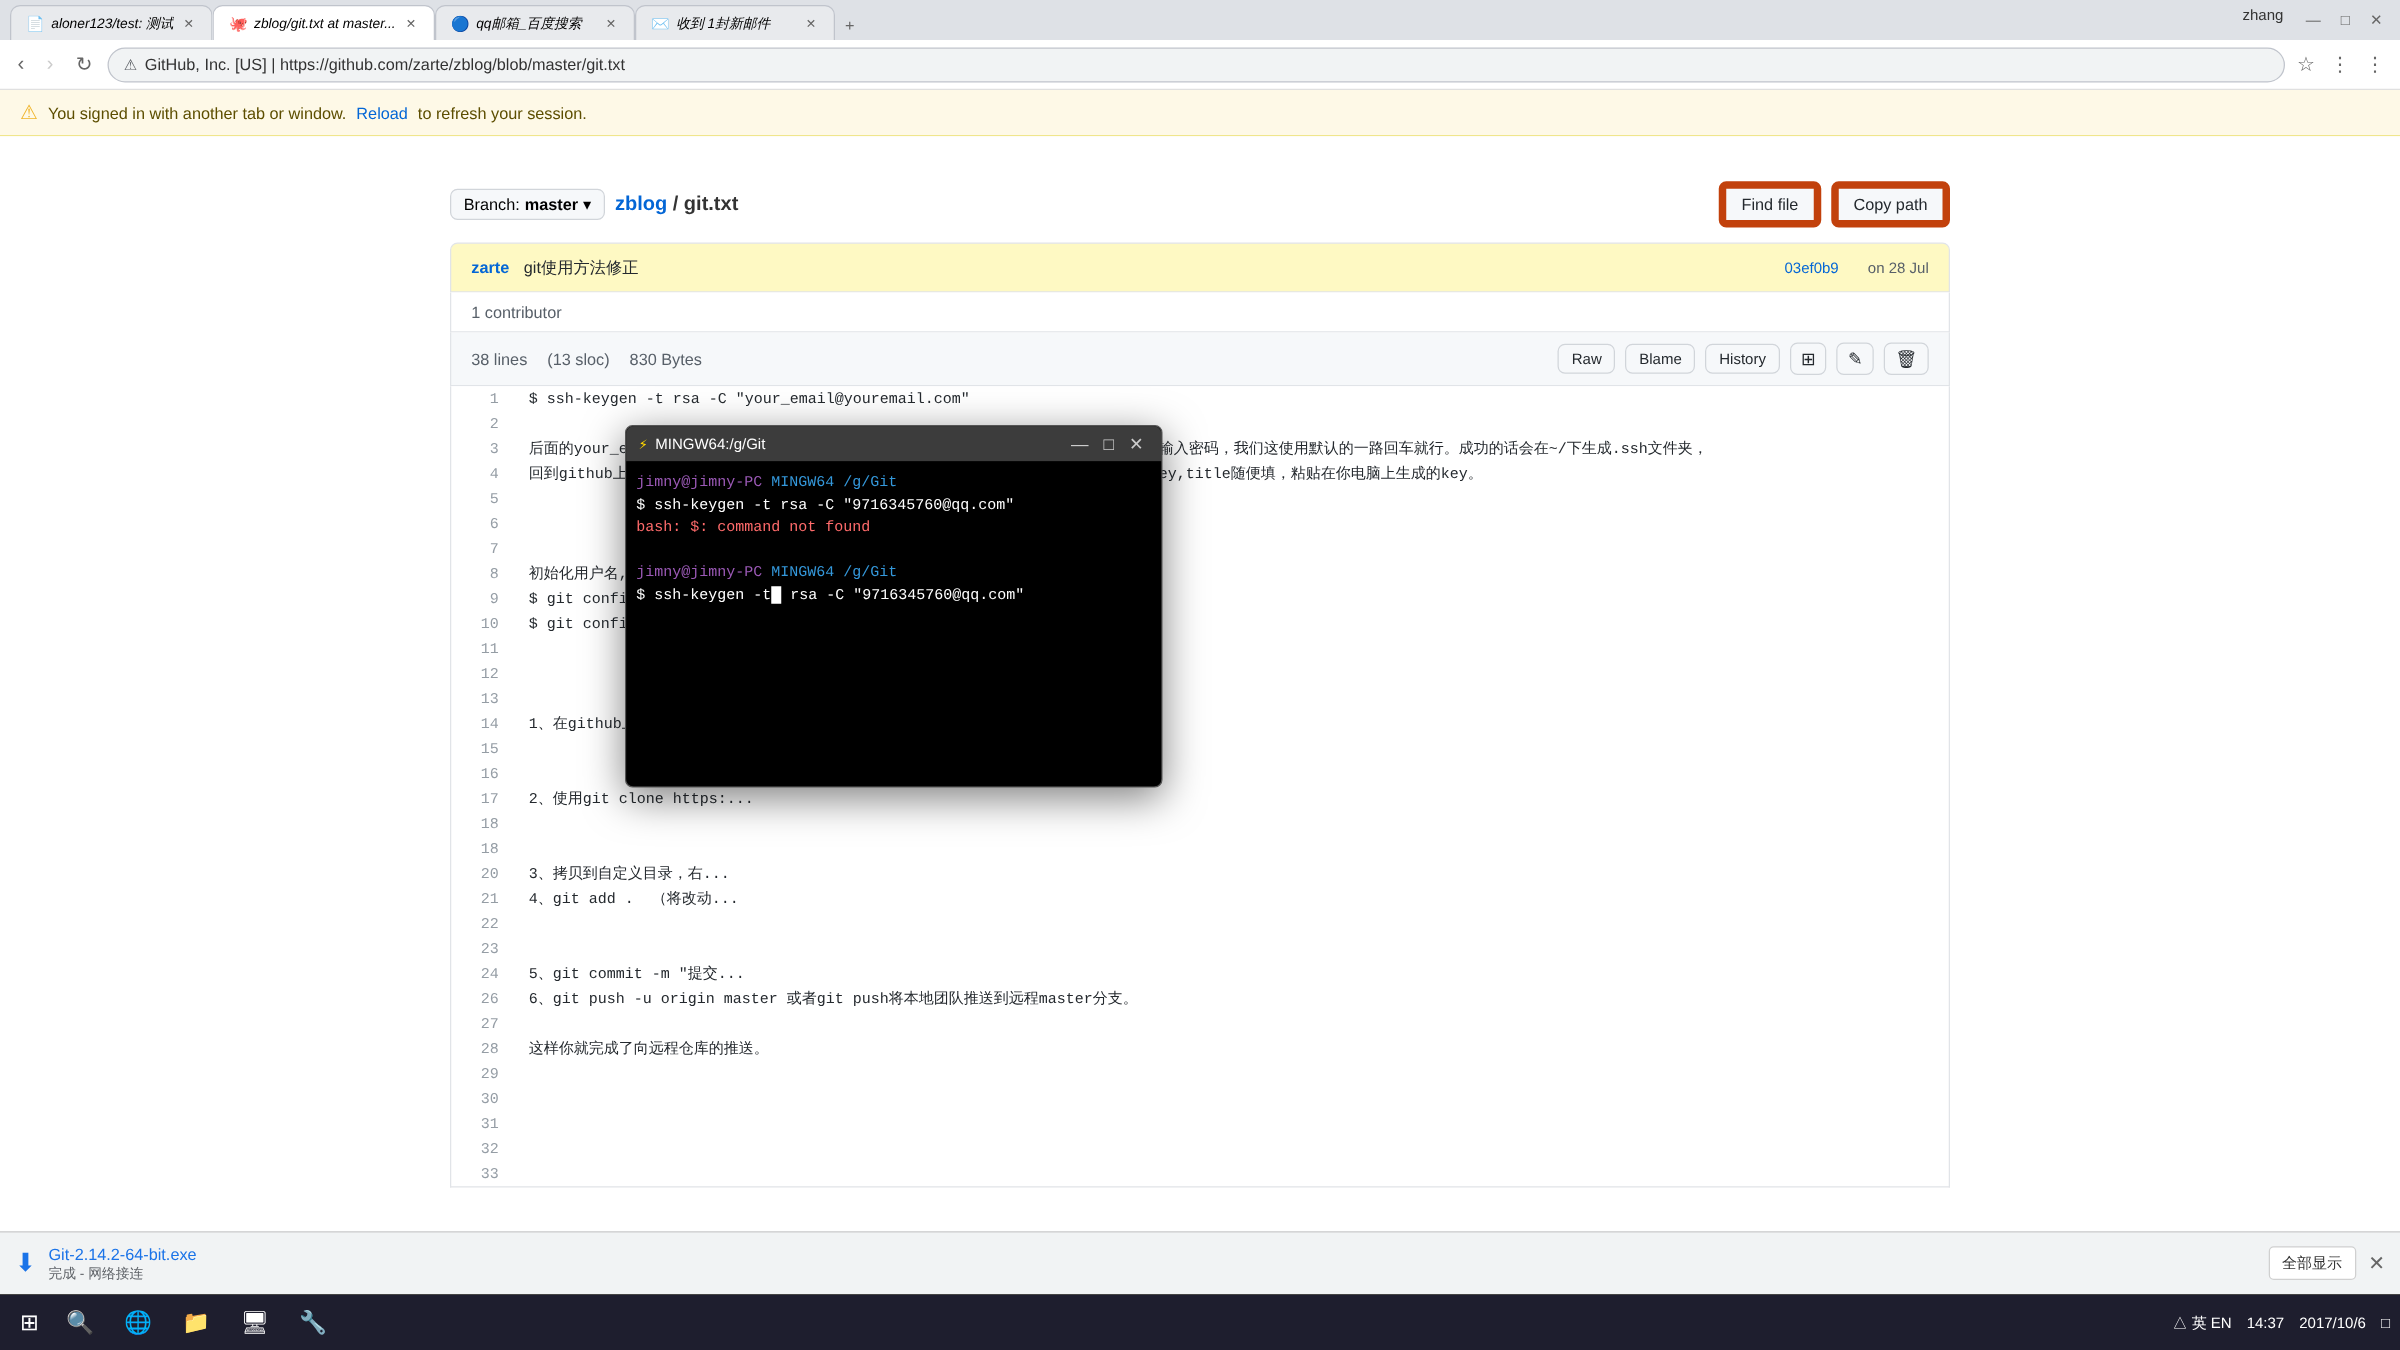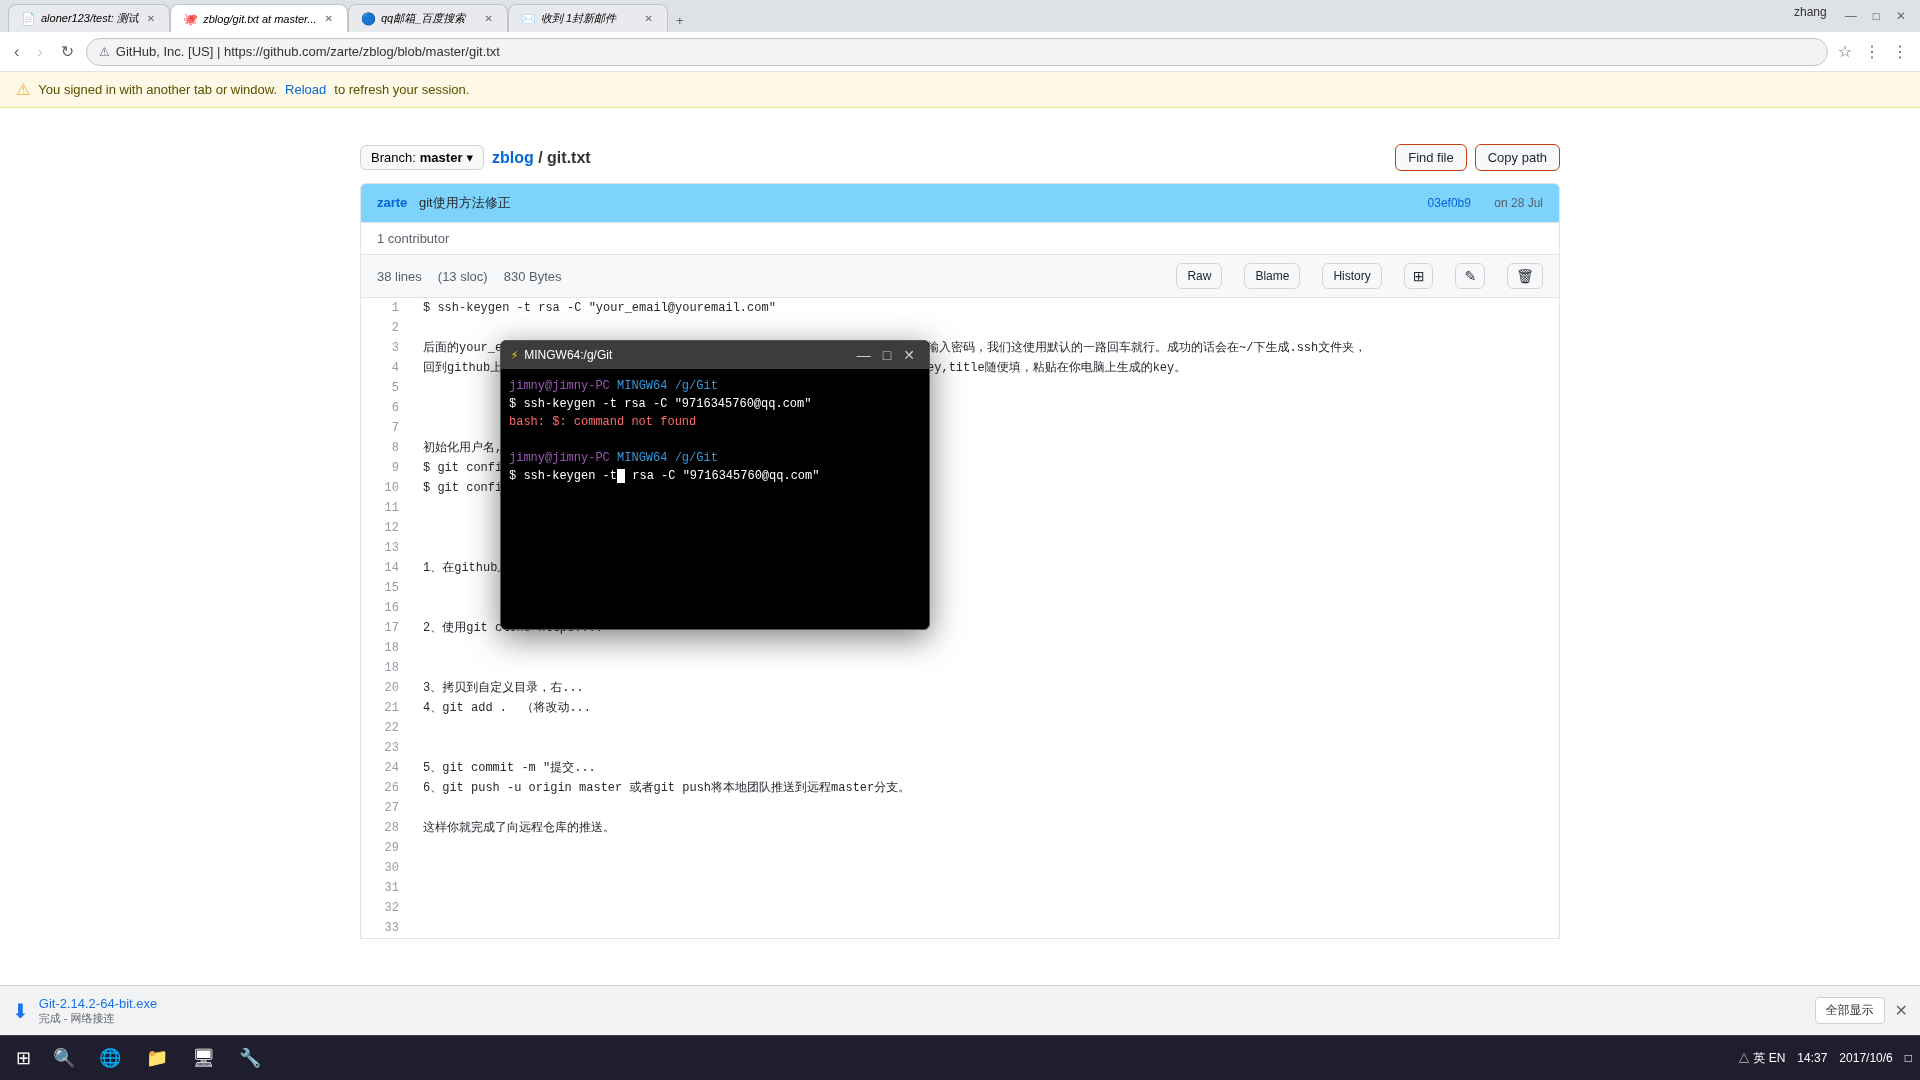--- a/index.html
+++ b/index.html
@@ -117,34 +117,34 @@
       background: #f6f8fa;
       display: flex;
       align-items: center;
       gap: 4px;
     }
     .breadcrumb-path { font-size: 16px; color: #586069; }
     .breadcrumb-path a { color: #0366d6; text-decoration: none; font-weight: 600; }
     .breadcrumb-path span { color: #333; font-weight: 600; }
     .breadcrumb-actions { display: flex; gap: 8px; }
     .btn-secondary {
-      border: 1px solid #c2410c;
+      border: 6px solid #c2410c;
       border-radius: 6px;
       padding: 5px 12px;
       font-size: 13px;
       background: #f6f8fa;
       cursor: pointer;
       color: #24292e;
     }
 
     
     .commit-bar {
       border: 1px solid #e1e4e8;
       border-radius: 6px 6px 0 0;
-      background: #7dd3fc;
+      background: #fef9c3;
       padding: 10px 16px;
       display: flex;
       justify-content: space-between;
       align-items: center;
     }
     .commit-author { font-size: 13px; color: #24292e; }
     .commit-author a { color: #0366d6; font-weight: 600; }
     .commit-meta { font-size: 12px; color: #586069; }
     .commit-hash { color: #0366d6; }
 
@@ -162,21 +162,21 @@
     .file-info-bar {
       border: 1px solid #e1e4e8;
       border-top: none;
       padding: 8px 16px;
       display: flex;
       justify-content: space-between;
       align-items: center;
       background: #f6f8fa;
     }
     .file-stats { font-size: 13px; color: #586069; display: flex; gap: 16px; }
-    .file-actions { display: flex; gap: 22px; }
+    .file-actions { display: flex; gap: 8px; align-items: center; }
     .file-action-btn {
       border: 1px solid #d1d5da;
       border-radius: 6px;
       padding: 4px 10px;
       font-size: 12px;
       background: #f6f8fa;
       cursor: pointer;
       color: #24292e;
     }
     .file-action-icon {

